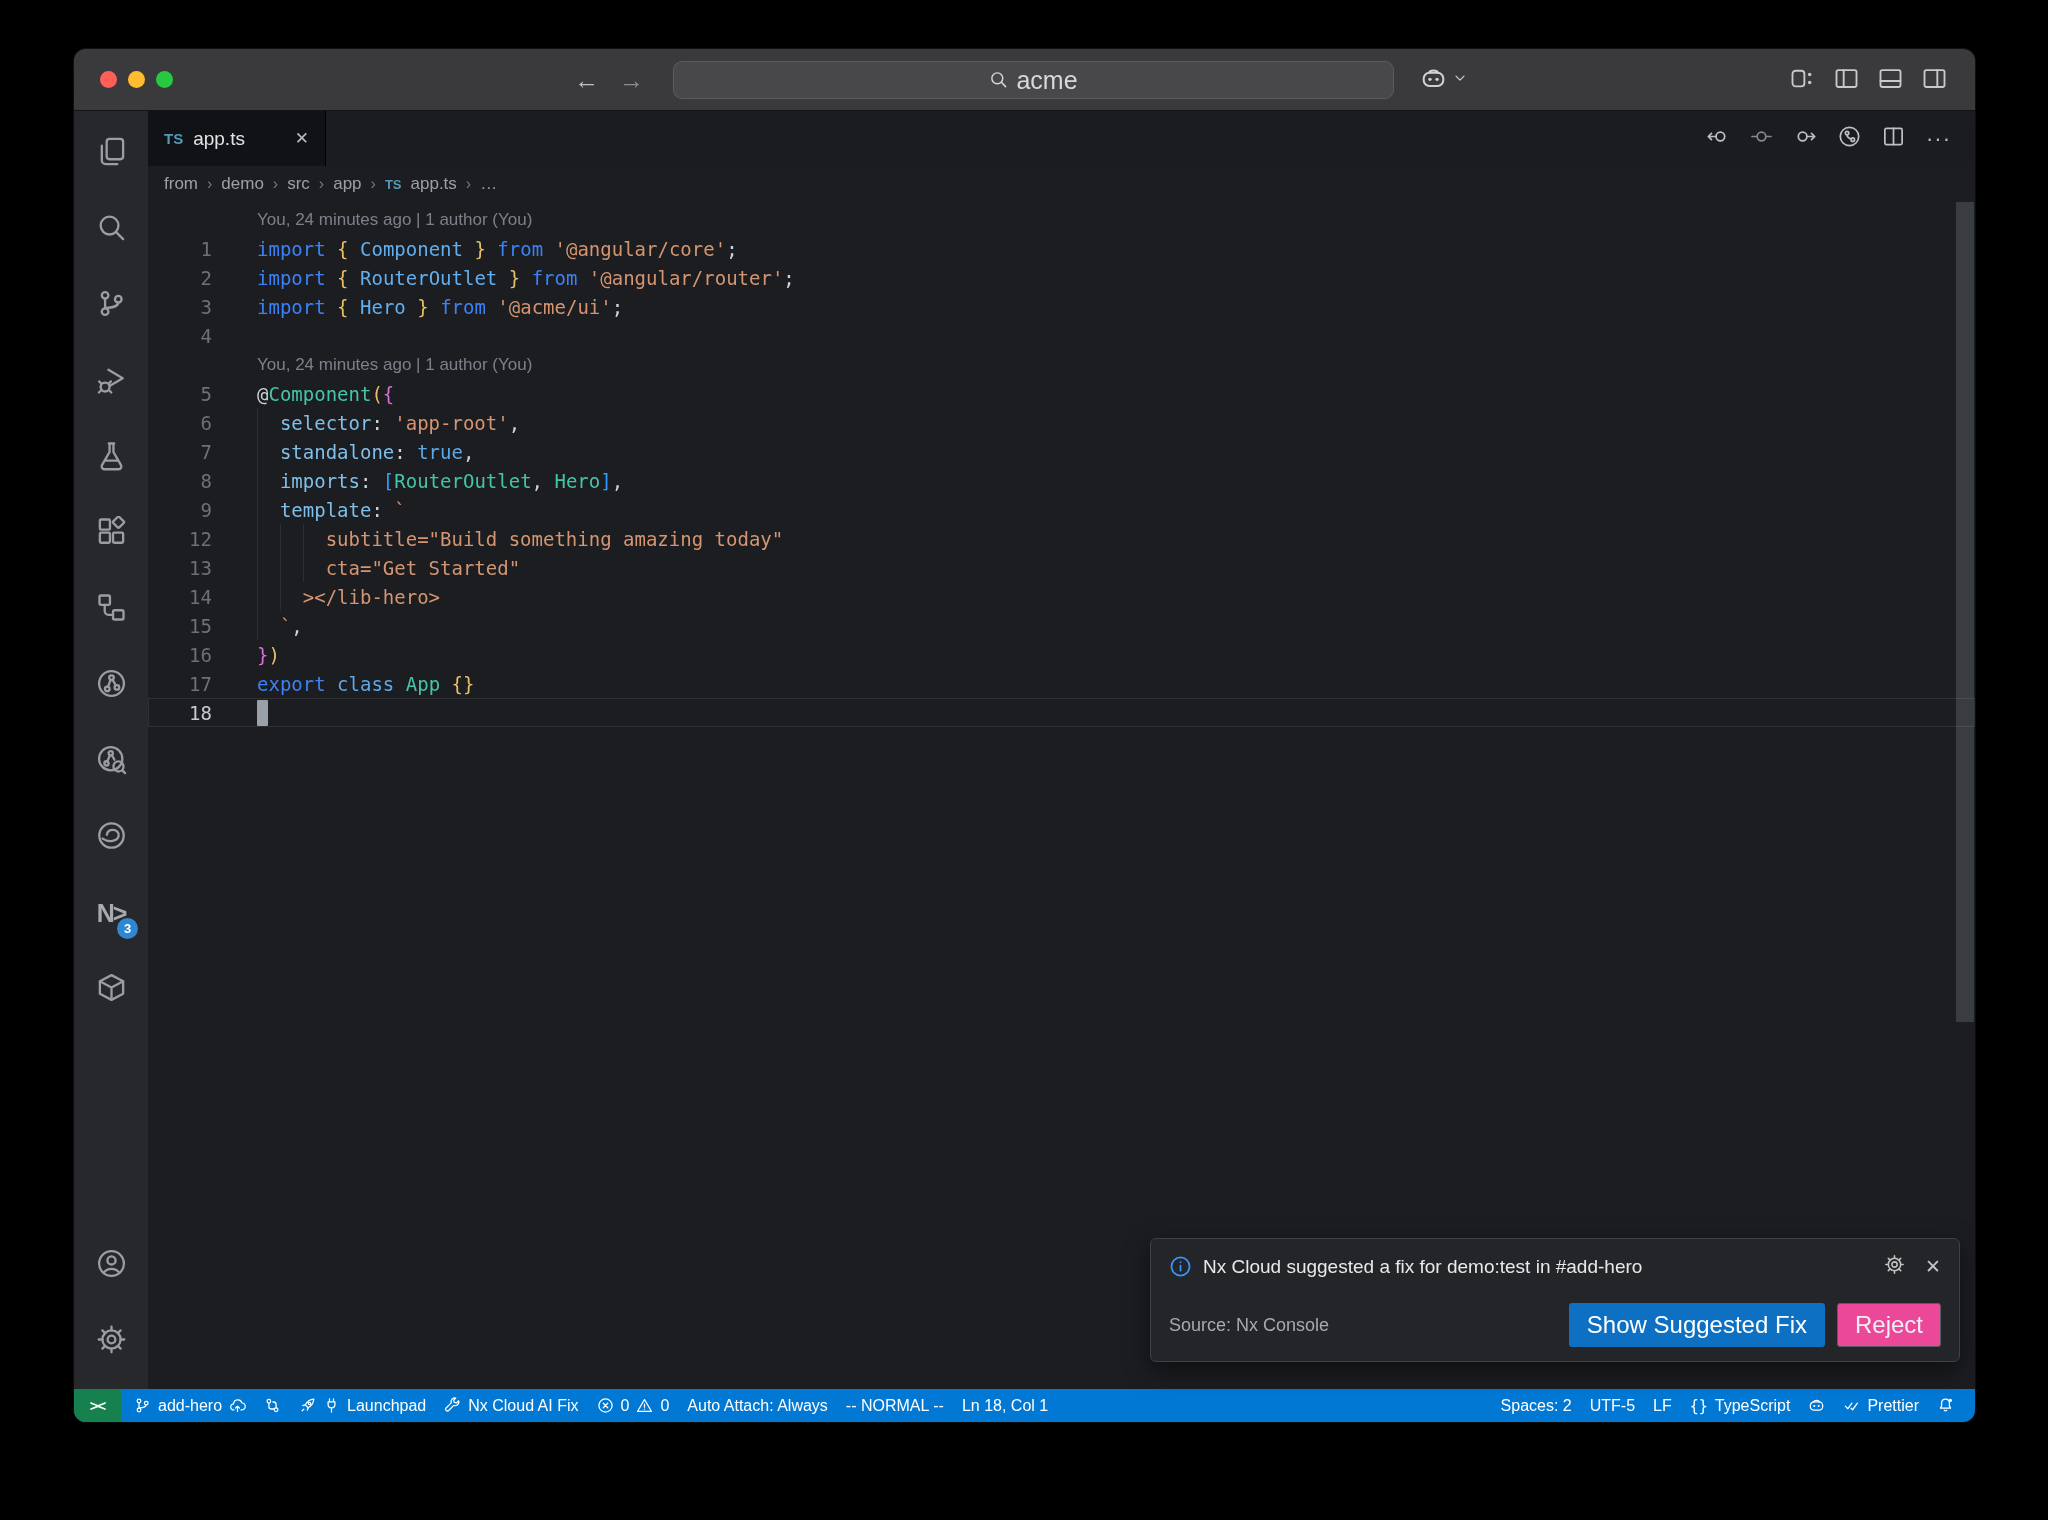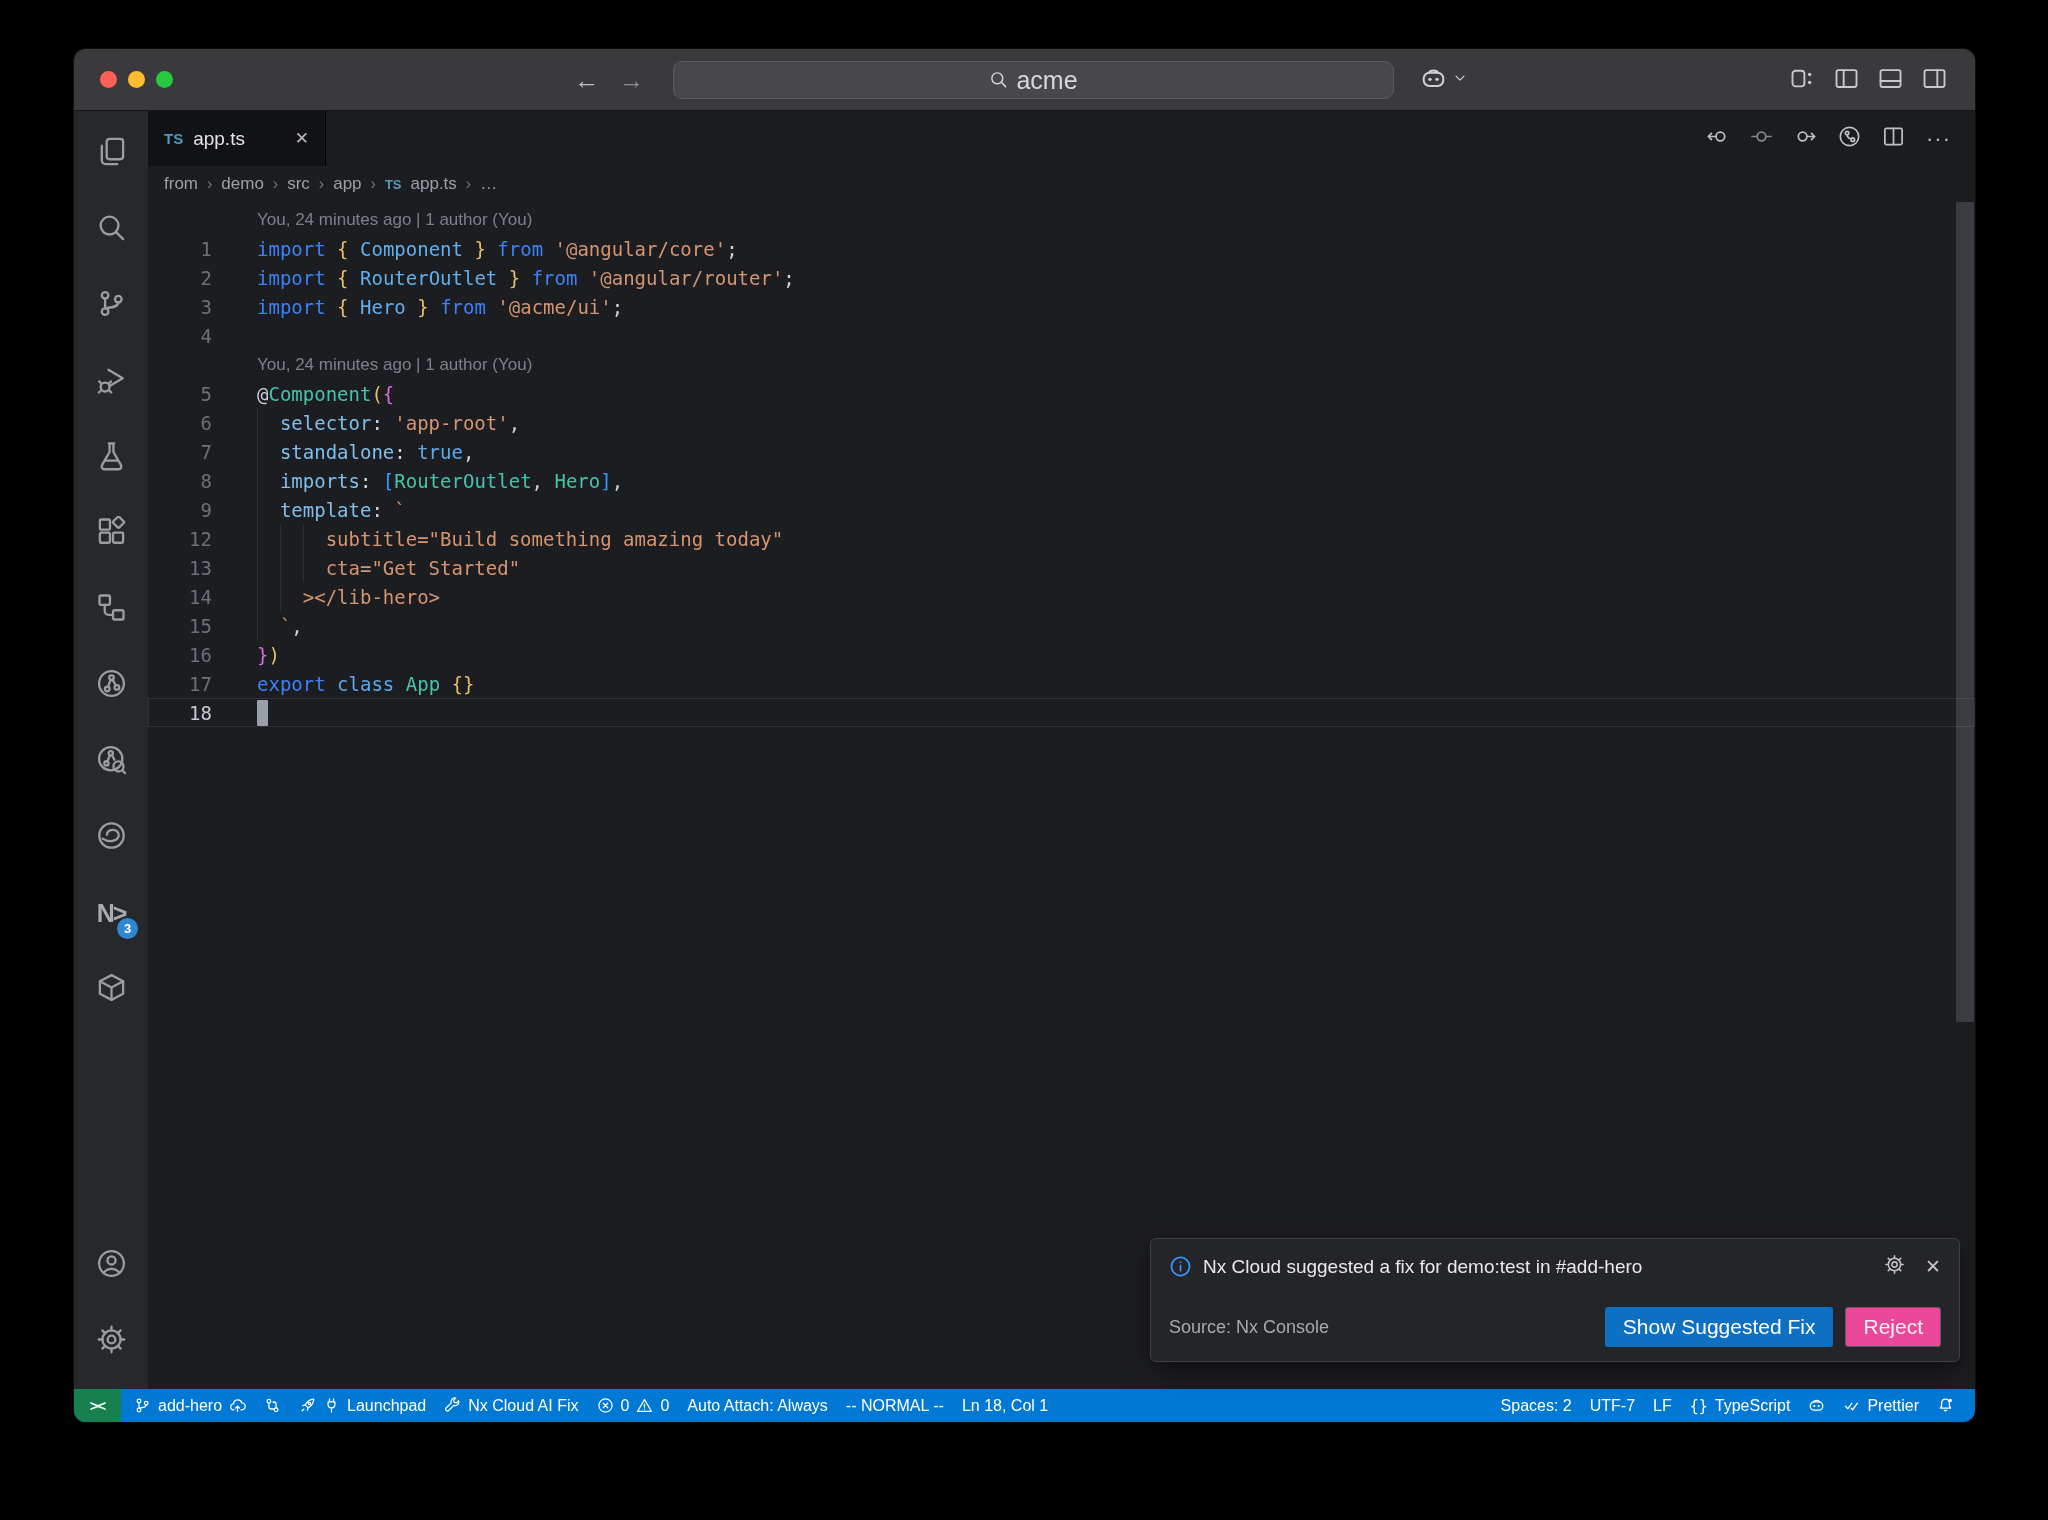--- a/index.html
+++ b/index.html
@@ -108,21 +108,21 @@
            padding:15px 18px 14px 18px; display:flex; flex-direction:column; justify-content:space-between; }
   .toast-row1 { display:flex; align-items:center; gap:11px; }
   .toast-title { flex:1; color:#e9e9eb; font-size:19px; }
   .toast-icon { color:#3794ff; display:flex; }
   .toast-icon svg { width:23px; height:23px; }
   .toast-actions { display:flex; align-items:center; gap:20px; color:#c2c2c5; }
   .toast-actions .icon svg { width:21px; height:21px; }
   .toast-actions .x { font-size:19px; }
   .toast-row2 { display:flex; align-items:center; }
   .toast-source { color:#a6a9ae; font-size:18px; flex:1; }
-  .btn { font-size:21px; border-radius:3px; padding:7px 17px; cursor:pointer; border:1px solid transparent; }
+  .btn { font-size:24px; border-radius:3px; padding:7px 17px; cursor:pointer; border:1px solid transparent; }
   .btn-primary { background:var(--accent-btn,#0e70c2); color:#fff; margin-right:12px; }
   .btn-secondary { background:#ec4899; color:#f0f0f2; border-color:#5a5d62; }
 </style>
 </head>
 <body>
 
 <div class="canvas">
   <div class="window">
 
     <div class="titlebar">
@@ -426,21 +426,21 @@
           </div>
           <div class="sb-item">
             <span>Ln 18, Col 1</span>
           </div>
         </div>
         <div class="sb-group-right">
           <div class="sb-item">
             <span>Spaces: 2</span>
           </div>
           <div class="sb-item">
-            <span>UTF-7</span>
+            <span>UTF-5</span>
           </div>
           <div class="sb-item">
             <span>LF</span>
           </div>
           <div class="sb-item">
             <span class="sb-braces">{}</span>
             <span>TypeScript</span>
           </div>
           <div class="sb-item">
             <span class="icon">

